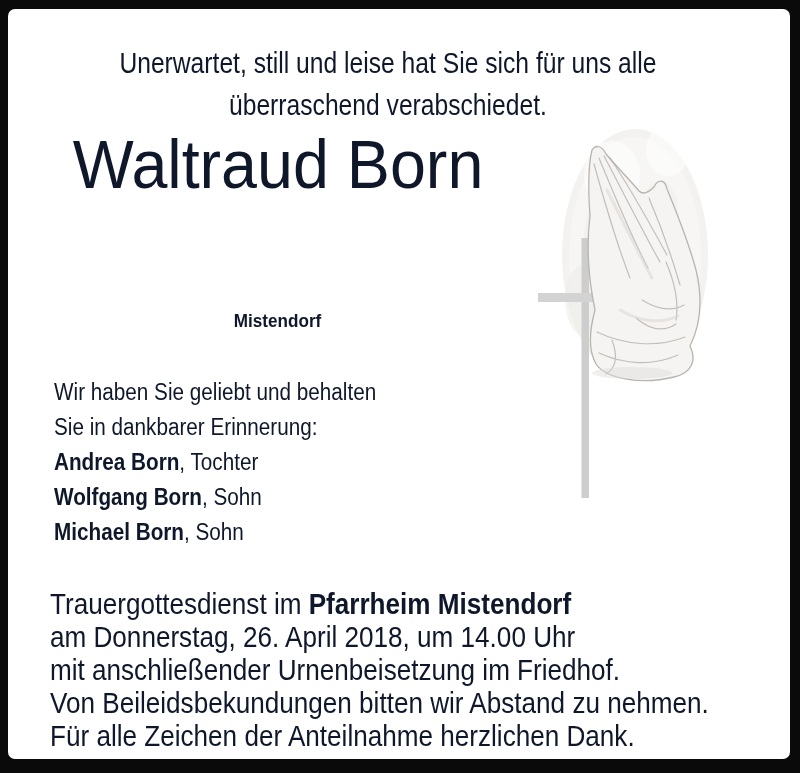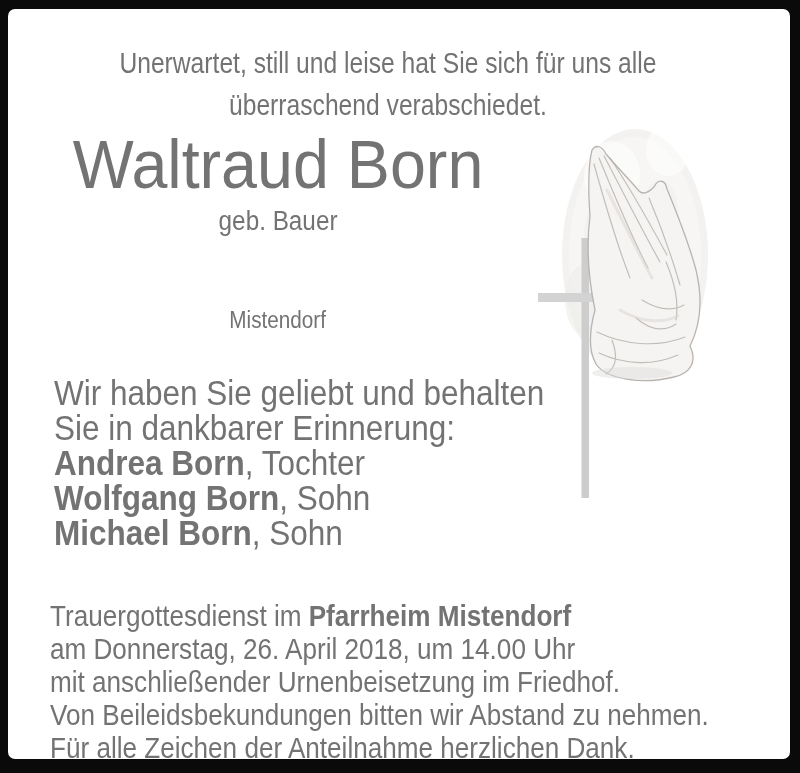--- a/index.html
+++ b/index.html
@@ -1,64 +1,61 @@
 <!DOCTYPE html>
 <html><head>
 <meta charset="utf-8">
 <style>
   html,body{margin:0;padding:0;background:#ffffff;}
   .canvas{
     position:relative;width:800px;height:773px;overflow:hidden;
     font-family:"Liberation Sans","DejaVu Sans",sans-serif;
-    color:#737373;background:#0a0a0a;
+    color:#0f172a;background:#0a0a0a;
   }
   .inner{
     position:absolute;left:8px;top:9px;right:10px;bottom:14px;
     background:#ffffff;border-radius:7px;
   }
   .abs{position:absolute;}
   .center{text-align:center;}
   
   .sqz{display:inline-block;transform:scaleX(0.90);}
   .sqz85{display:inline-block;transform:scaleX(0.85);}
   .sqz95{display:inline-block;transform:scaleX(0.95);}
   .o-l{transform-origin:0 0;}
   .o-c{transform-origin:50% 0;}
   .o-r{transform-origin:100% 0;}
 
   .headline{left:10px;top:33px;width:740px;font-size:29px;line-height:42px;}
   .name-block{left:30px;top:115px;width:480px;font-size:68px;line-height:80px;white-space:nowrap;}
   .maiden{left:30px;top:197px;width:480px;font-size:27px;line-height:30px;}
   .dates{left:36px;top:245px;width:468px;font-size:29px;line-height:33px;
          display:flex;justify-content:space-between;white-space:nowrap;}
-  .place{left:30px;top:295px;width:480px;font-size:23px;line-height:33px;font-weight:normal;}
-  .memory{left:46px;top:366px;font-size:35px;line-height:35px;white-space:nowrap;}
-  .service{left:42px;top:579px;font-size:29px;line-height:33px;white-space:nowrap;margin-top:12px;}
+  .place{left:30px;top:295px;width:480px;font-size:19px;line-height:33px;font-weight:bold;}
+  .memory{left:46px;top:366px;font-size:23px;line-height:35px;white-space:nowrap;}
+  .service{left:42px;top:579px;font-size:29px;line-height:33px;white-space:nowrap;}
   b{font-weight:bold;}
 </style>
 </head>
 <body>
 
 <div class="canvas">
   <div class="inner">
 
     <div class="abs headline center">
       <div class="sqz85 o-c">
         <div>Unerwartet, still und leise hat Sie sich für uns alle</div>
         <div>überraschend verabschiedet.</div>
       </div>
     </div>
 
     <div class="abs name-block center">
       <span class="sqz95 o-c">Waltraud Born</span>
     </div>
 
-    <div class="abs maiden center">
-      <span class="sqz o-c">geb. Bauer</span>
-    </div>
 
 
     <div class="abs place center">
       <span class="sqz o-c">Mistendorf</span>
     </div>
 
     <div class="abs memory">
       <div class="sqz o-l">
         <div>Wir haben Sie geliebt und behalten</div>
         <div>Sie in dankbarer Erinnerung:</div>

